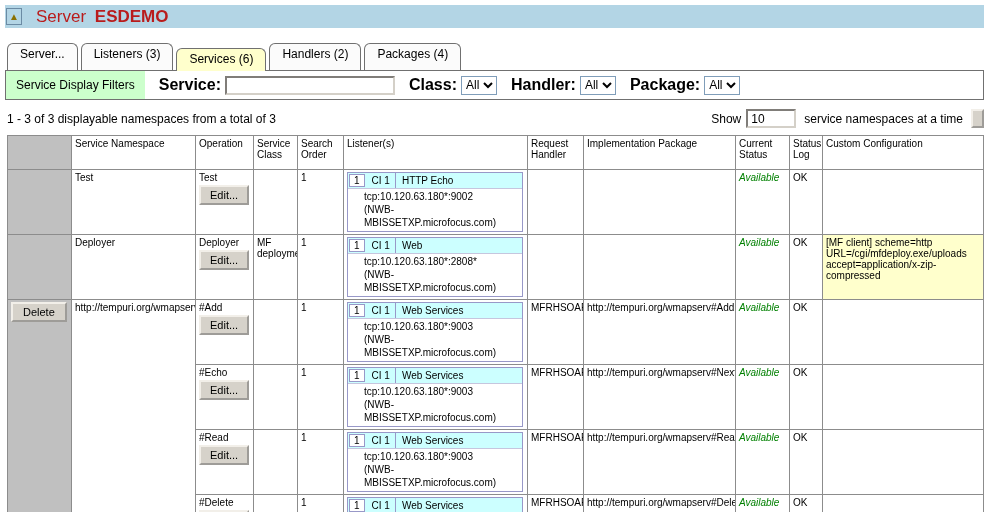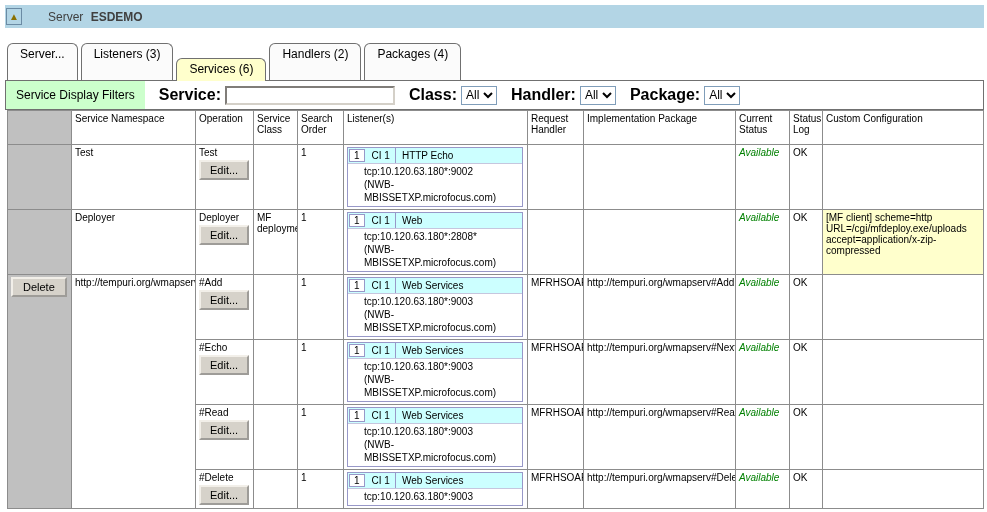--- a/index.html
+++ b/index.html
@@ -2,25 +2,25 @@
 <html style="--header-bg: #b3d5e5; --triangle-color: #8a7000; --tab-bg: #fbfbfb; --tab-active-bg: #ffffcc; --filter-title-bg: #ccffcc; --listener-border: #9898c8; --listener-head-bg: #ccffff; --status-green: #008000; --action-col-bg: #c0c0c0; --highlight-bg: #ffffcc; --button-bg: #d6d2ca; --border-gray: #8c8c8c;"><head>
 <meta charset="utf-8">
 <style>
   * { box-sizing: border-box; }
   html,body { margin:0; padding:0; background:#fff; font-family:"Liberation Sans", sans-serif; }
   .page { width:987px; height:512px; overflow:hidden; background:#fff; padding:5px 0 0 5px; position:relative; }
 
   .header-bar { width:979px; height:23px; background:var(--header-bg); display:flex; align-items:center; }
   .tri { width:16px; height:17px; border:1px solid #6b8ba4; display:flex; align-items:center; justify-content:center;
          color:var(--triangle-color); font-size:10px; margin-left:1px; cursor:pointer; }
-  .server-text { font-size:12px; margin-left:26px; color:#404040; }
+  .server-text { font-size:17px; margin-left:14px; color:#b91c1c; }
   .server-text b { margin-left:4px; }
 
   .tabs { display:flex; gap:3px; margin:15px 0 0 2px; align-items:flex-end; }
-  .tab { border:1px solid #707070; border-bottom:none; border-radius:6px 6px 0 0; padding:3px 12px 19px;
+  .tab { border:1px solid #707070; border-bottom:none; border-radius:6px 6px 0 0; padding:3px 12px 9px;
          background:var(--tab-bg); font-size:12px; cursor:pointer; white-space:nowrap; }
   .tab.active { background:var(--tab-active-bg); position:relative; z-index:2; margin-bottom:-1px; padding-bottom:5px; }
 
   .filter-bar { border:1px solid #707070; height:30px; display:flex; align-items:center; width:979px;
                 background:#fff; position:relative; z-index:1; }
   .filter-title { background:var(--filter-title-bg); align-self:stretch; display:flex; align-items:center;
                   padding:0 10px; font-size:12px; white-space:nowrap; }
   .flabel { font-weight:bold; font-size:16px; margin-left:14px; margin-right:4px; white-space:nowrap; }
   .txt { border:2px inset #d4d0c8; font-size:12px; padding:0 3px; height:19px; background:#fff; }
   .service-input { width:170px; }
@@ -99,20 +99,28 @@
     <span class="flabel">Handler:</span>
     <select class="sel">
       <option>All</option>
     </select>
     <span class="flabel">Package:</span>
     <select class="sel">
       <option>All</option>
     </select>
   </div>
 
+  <div class="page-row">
+    <span class="summary">1 - 3 of 3 displayable namespaces from a total of 3</span>
+    <span class="spacer"></span>
+    <span class="show-label">Show</span>
+    <input class="txt show-input" value="10" style="">
+    <span>service namespaces at a time</span>
+    <span class="mini-btn"></span>
+  </div>
 
   <table class="svc-table">
     <thead>
       <tr>
           <th></th>
           <th>Service Namespace</th>
           <th>Operation</th>
           <th>Service Class</th>
           <th>Search Order</th>
           <th>Listener(s)</th>

